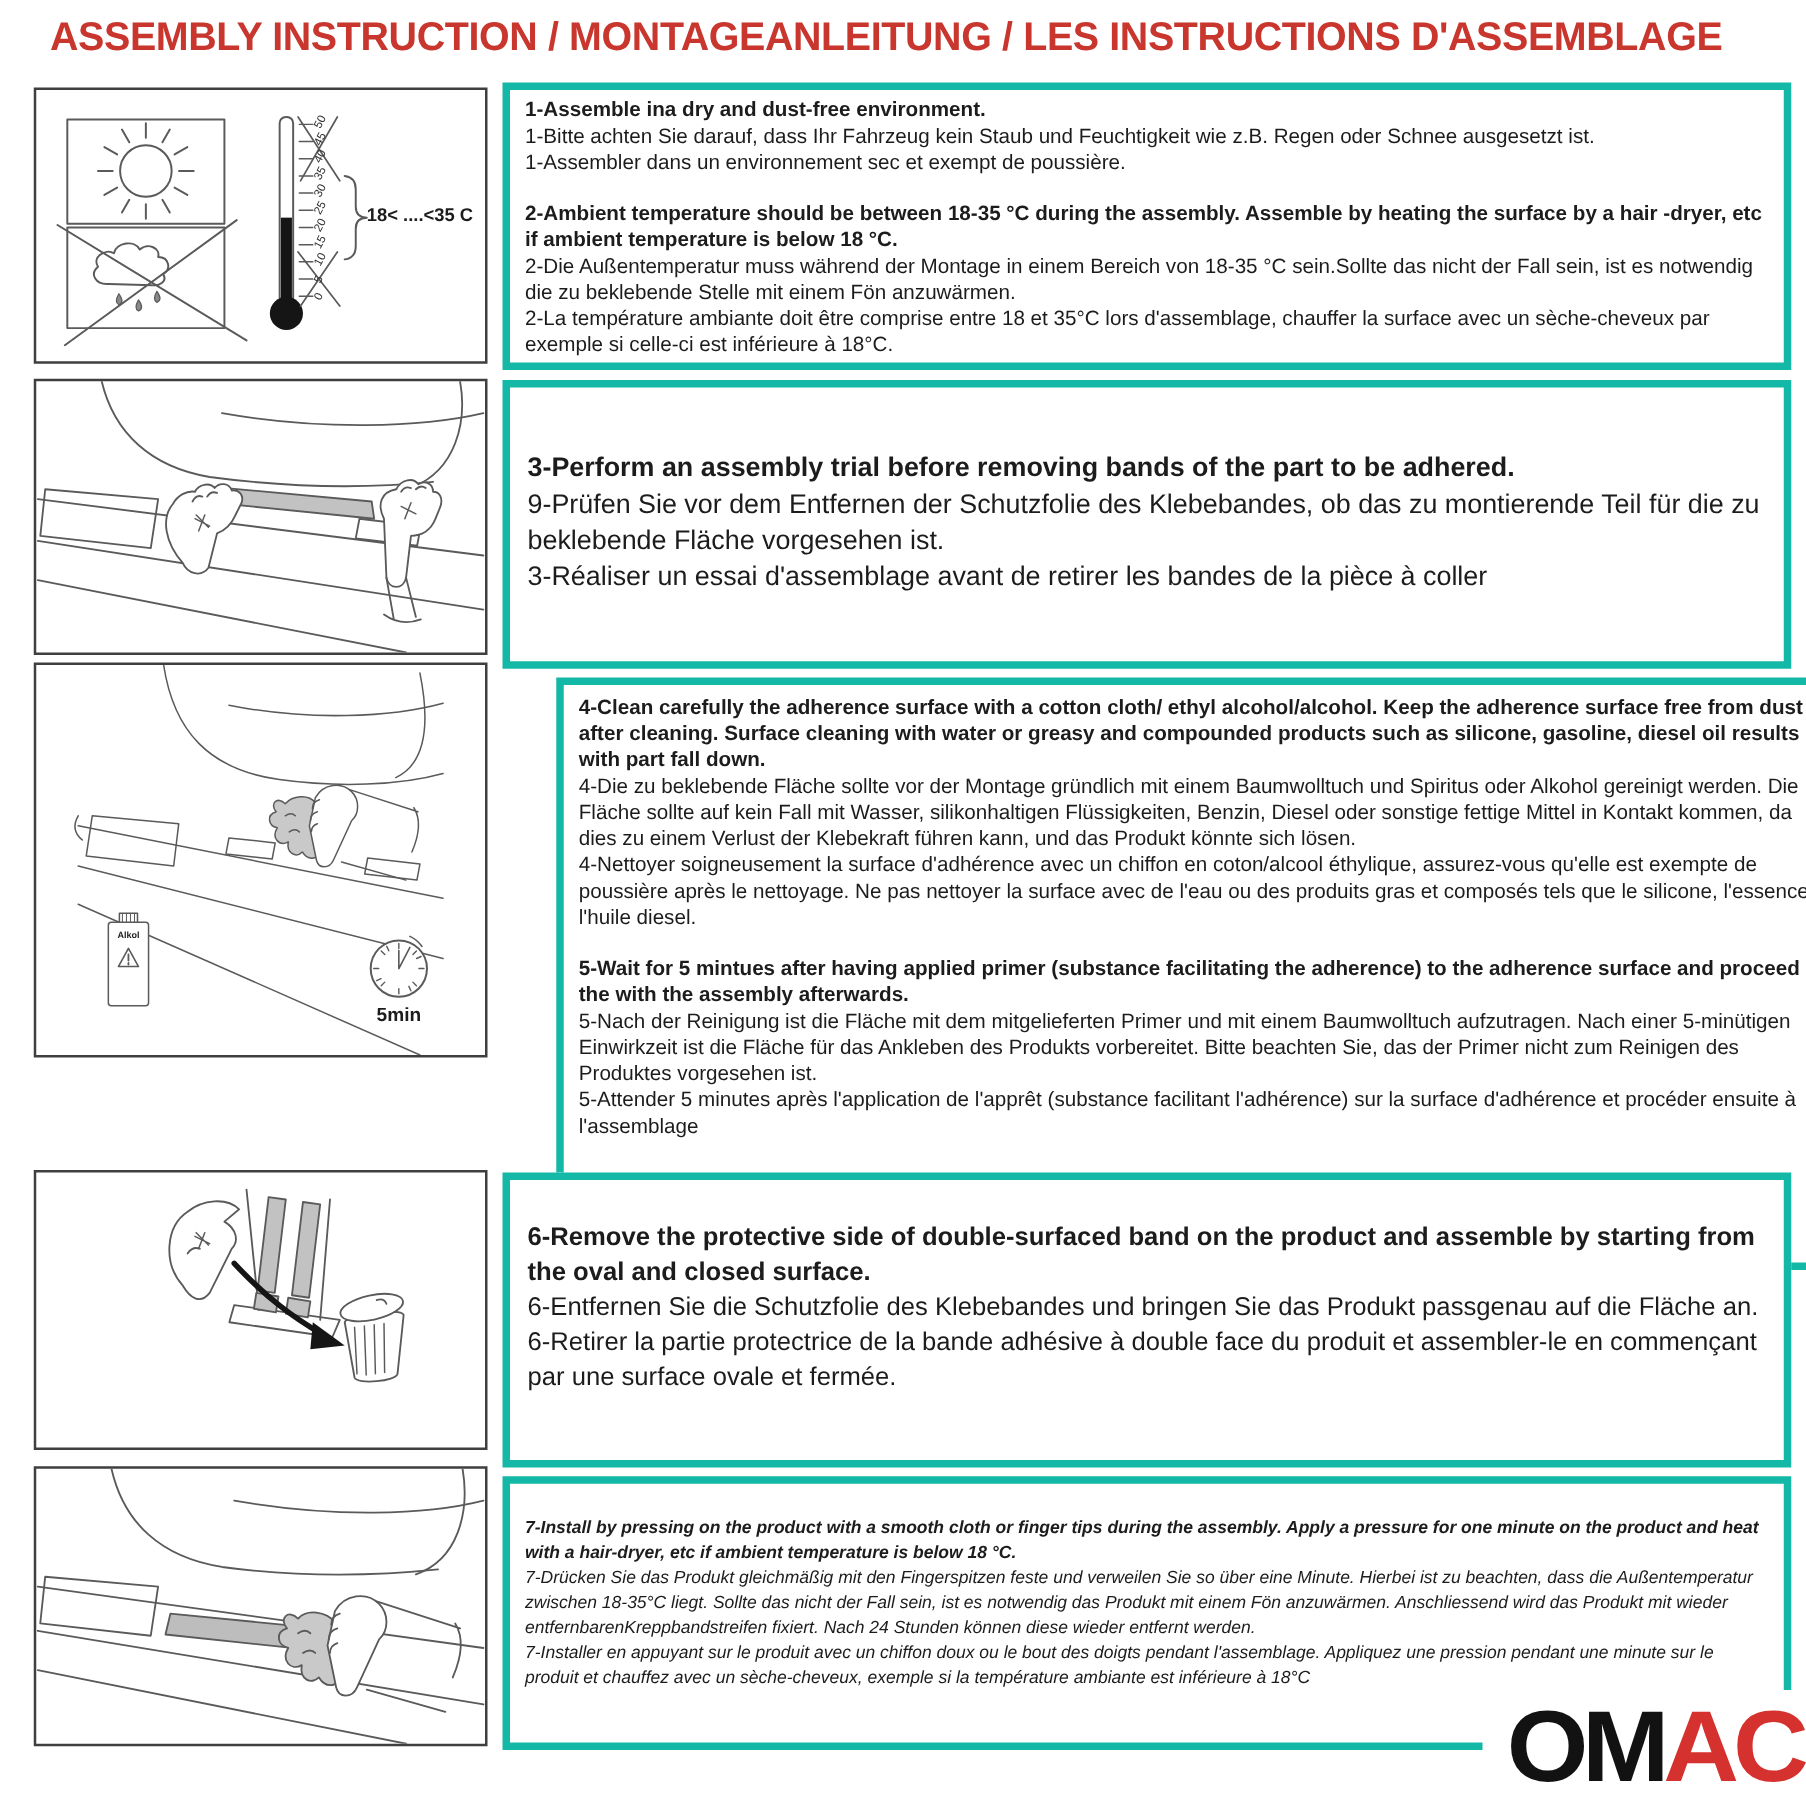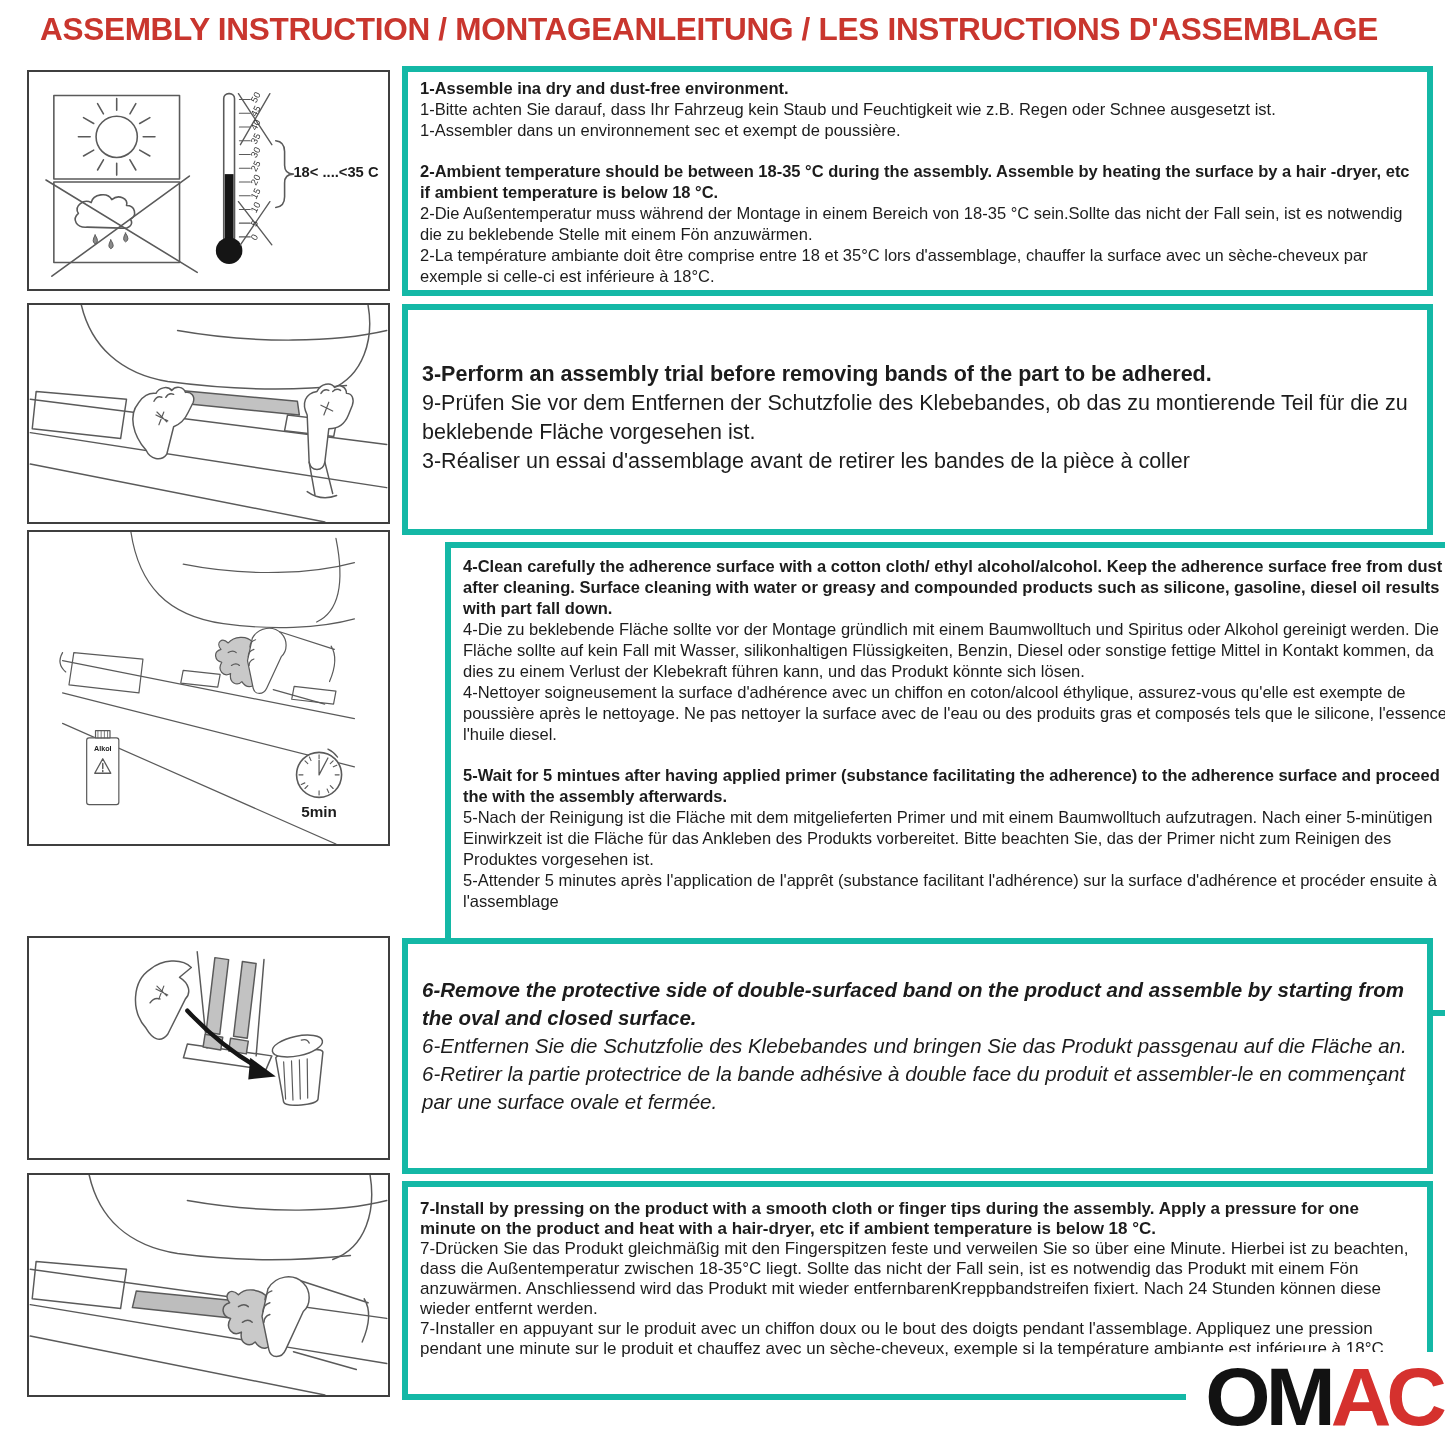--- a/index.html
+++ b/index.html
@@ -10,22 +10,22 @@
          white-space:nowrap;transform:scaleX(0.985);transform-origin:left center;}
   .lbox{position:absolute;left:27px;width:363px;background:#fff;border:2px solid #3f3f3f;box-sizing:border-box;}
   .lbox svg{display:block;width:100%;height:100%;}
   .rbox{position:absolute;left:402px;width:1031px;background:#fff;border:6px solid #14b8a6;box-sizing:border-box;}
   .grp .en{font-weight:bold;}
   .s1t{padding:6px 12px;font-size:16.5px;line-height:21px;}
   .s1t .grp+.grp{margin-top:20px;}
   .s2t{padding:50px 14px 0 14px;font-size:21.5px;line-height:29px;}
   .s3t{padding:8px 12px;font-size:16.5px;line-height:21px;}
   .s3t .grp+.grp{margin-top:20px;}
-  .s4t{padding:32px 14px 0 14px;font-size:20.5px;line-height:28px;font-style:italic;}
-  .s5t{padding:12px 12px;font-size:17px;line-height:20px;}
+  .s4t{padding:32px 14px 0 14px;font-size:20.5px;line-height:28px;}
+  .s5t{padding:24px 12px;font-size:14px;line-height:20px;font-style:italic;}
   #logo{position:absolute;left:1186px;top:1352px;width:256px;height:90px;background:#fff;
         display:flex;align-items:center;justify-content:flex-end;padding-left:6px;box-sizing:border-box;}
   #logo .wordmark{font-size:84px;line-height:76px;font-weight:bold;letter-spacing:-5px;
         transform:scaleY(0.96);transform-origin:center;}
   #logo .lg-black{color:#121212;}
   #logo .lg-red{color:#d5312e;}
   .ill-label{font-weight:bold;fill:#1c1c1c;}
 </style>
 </head>
 <body>

